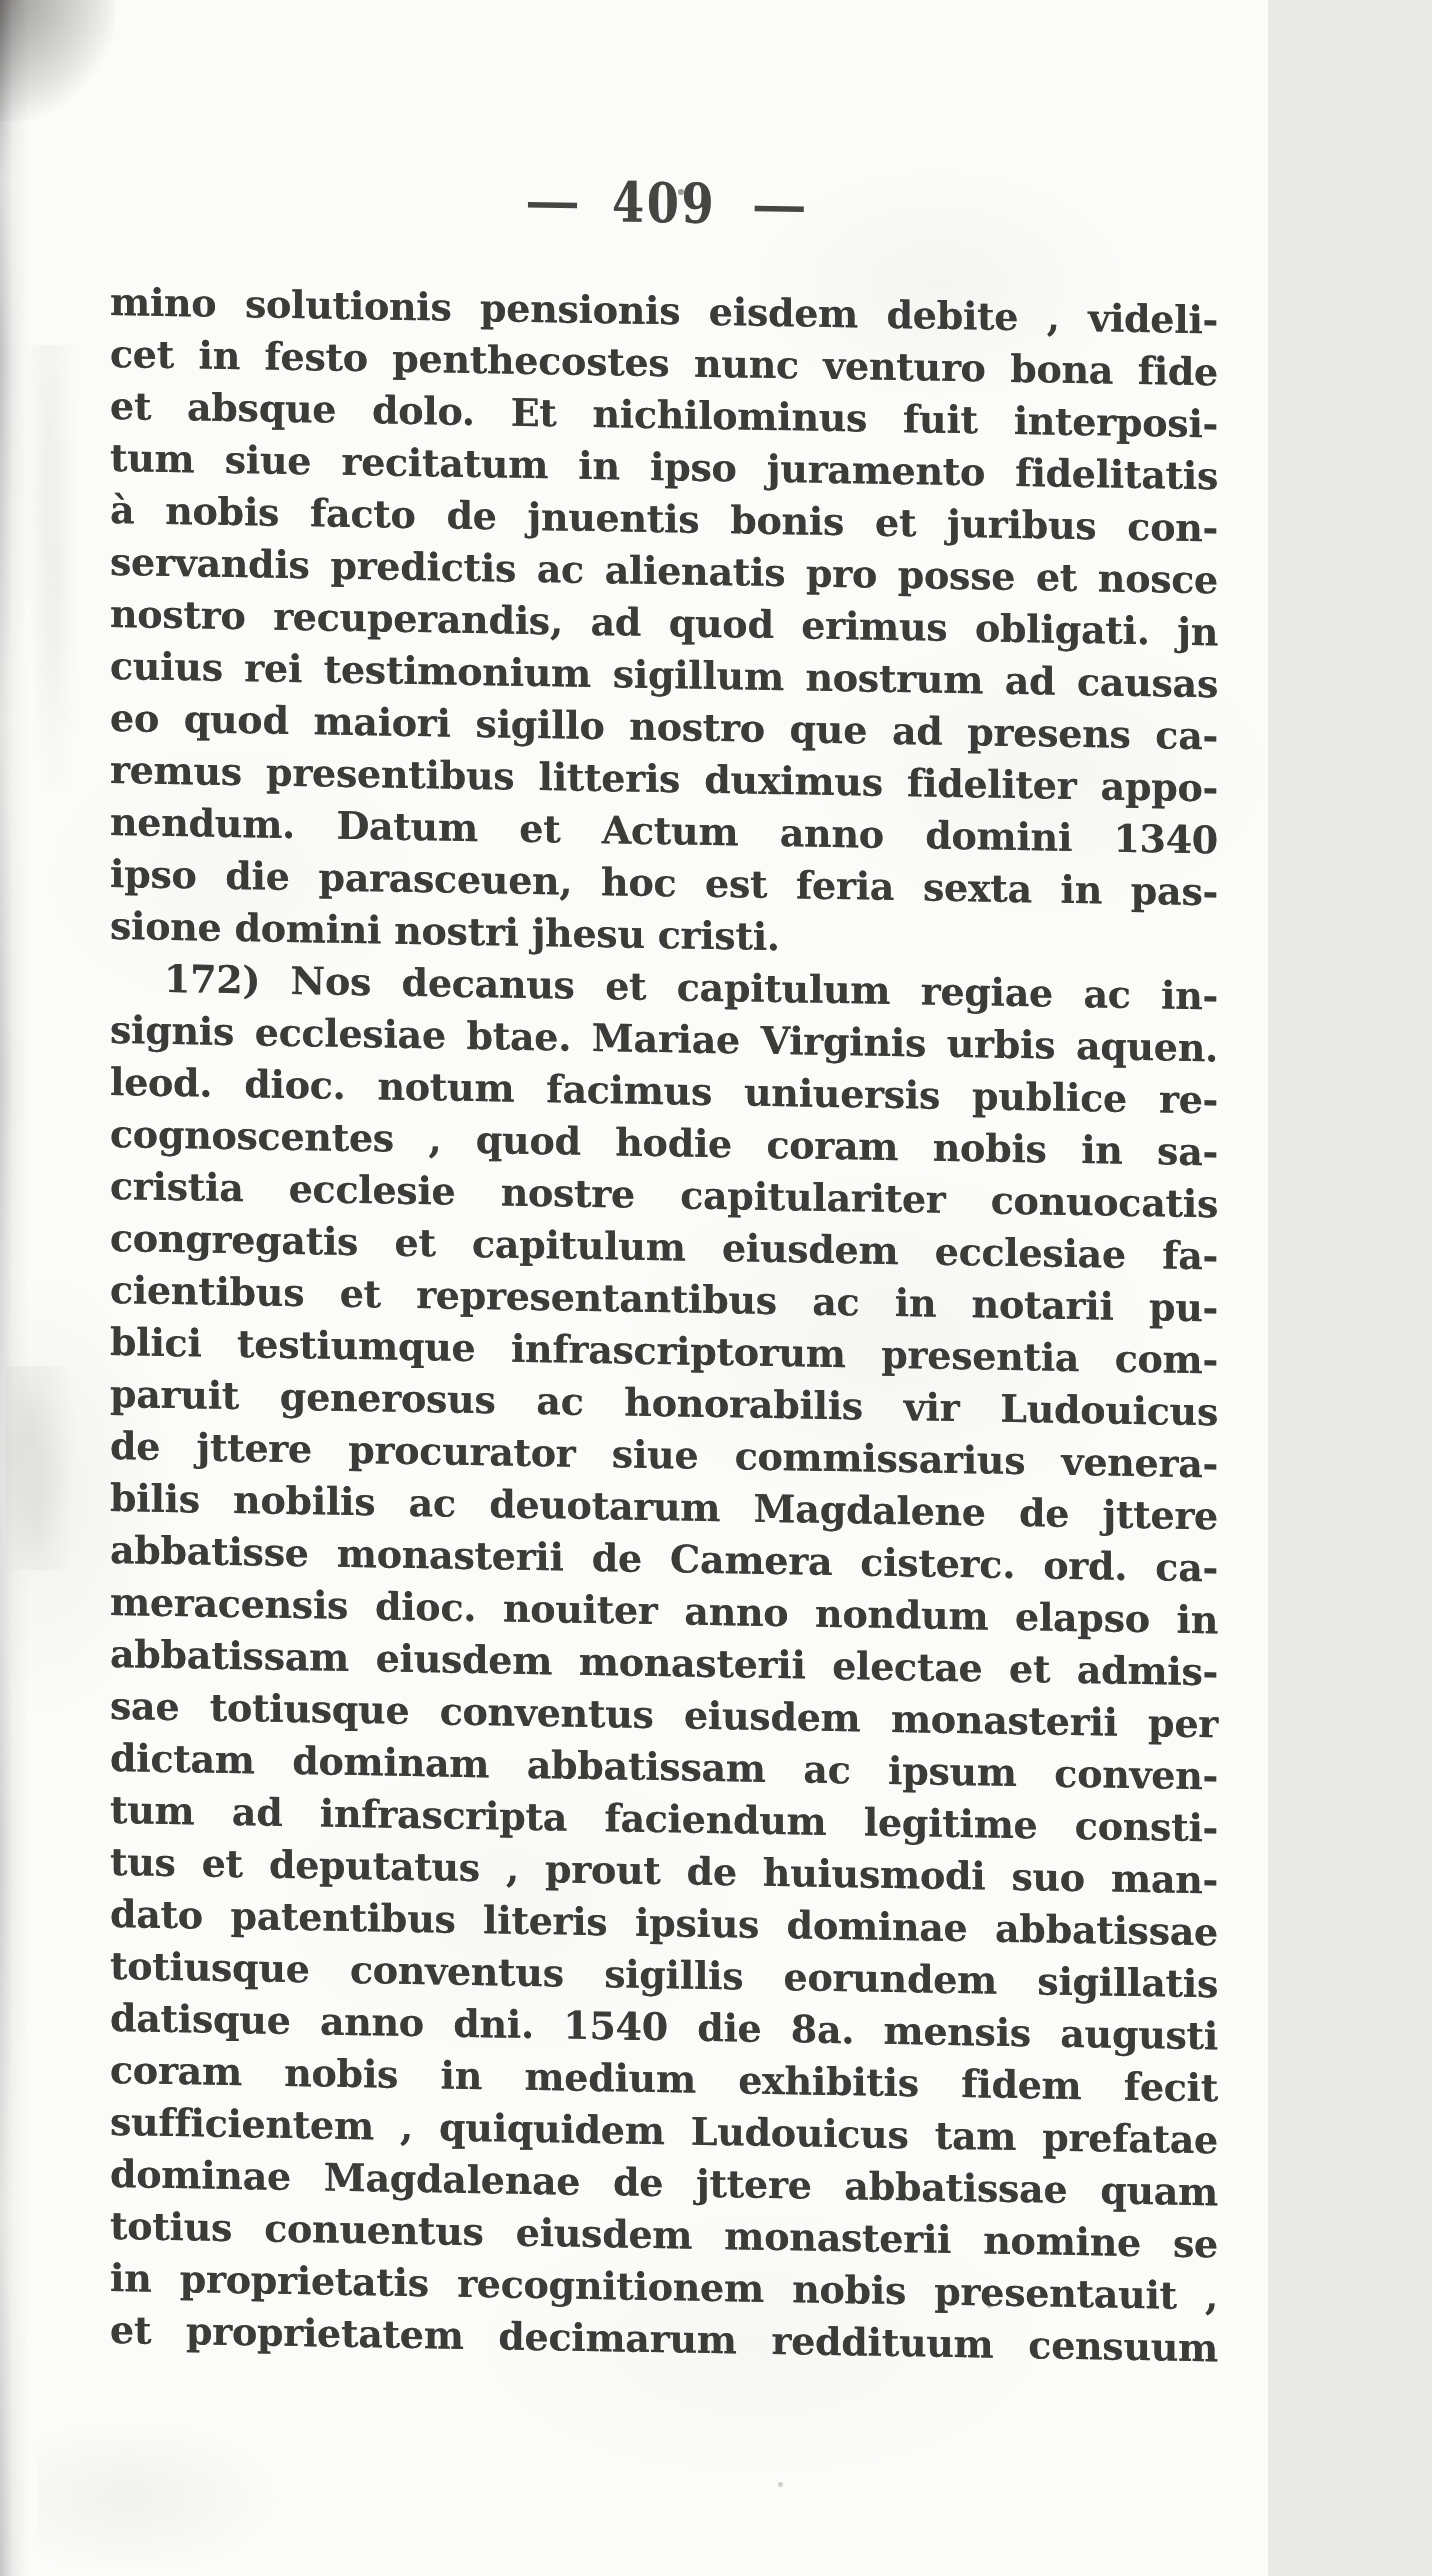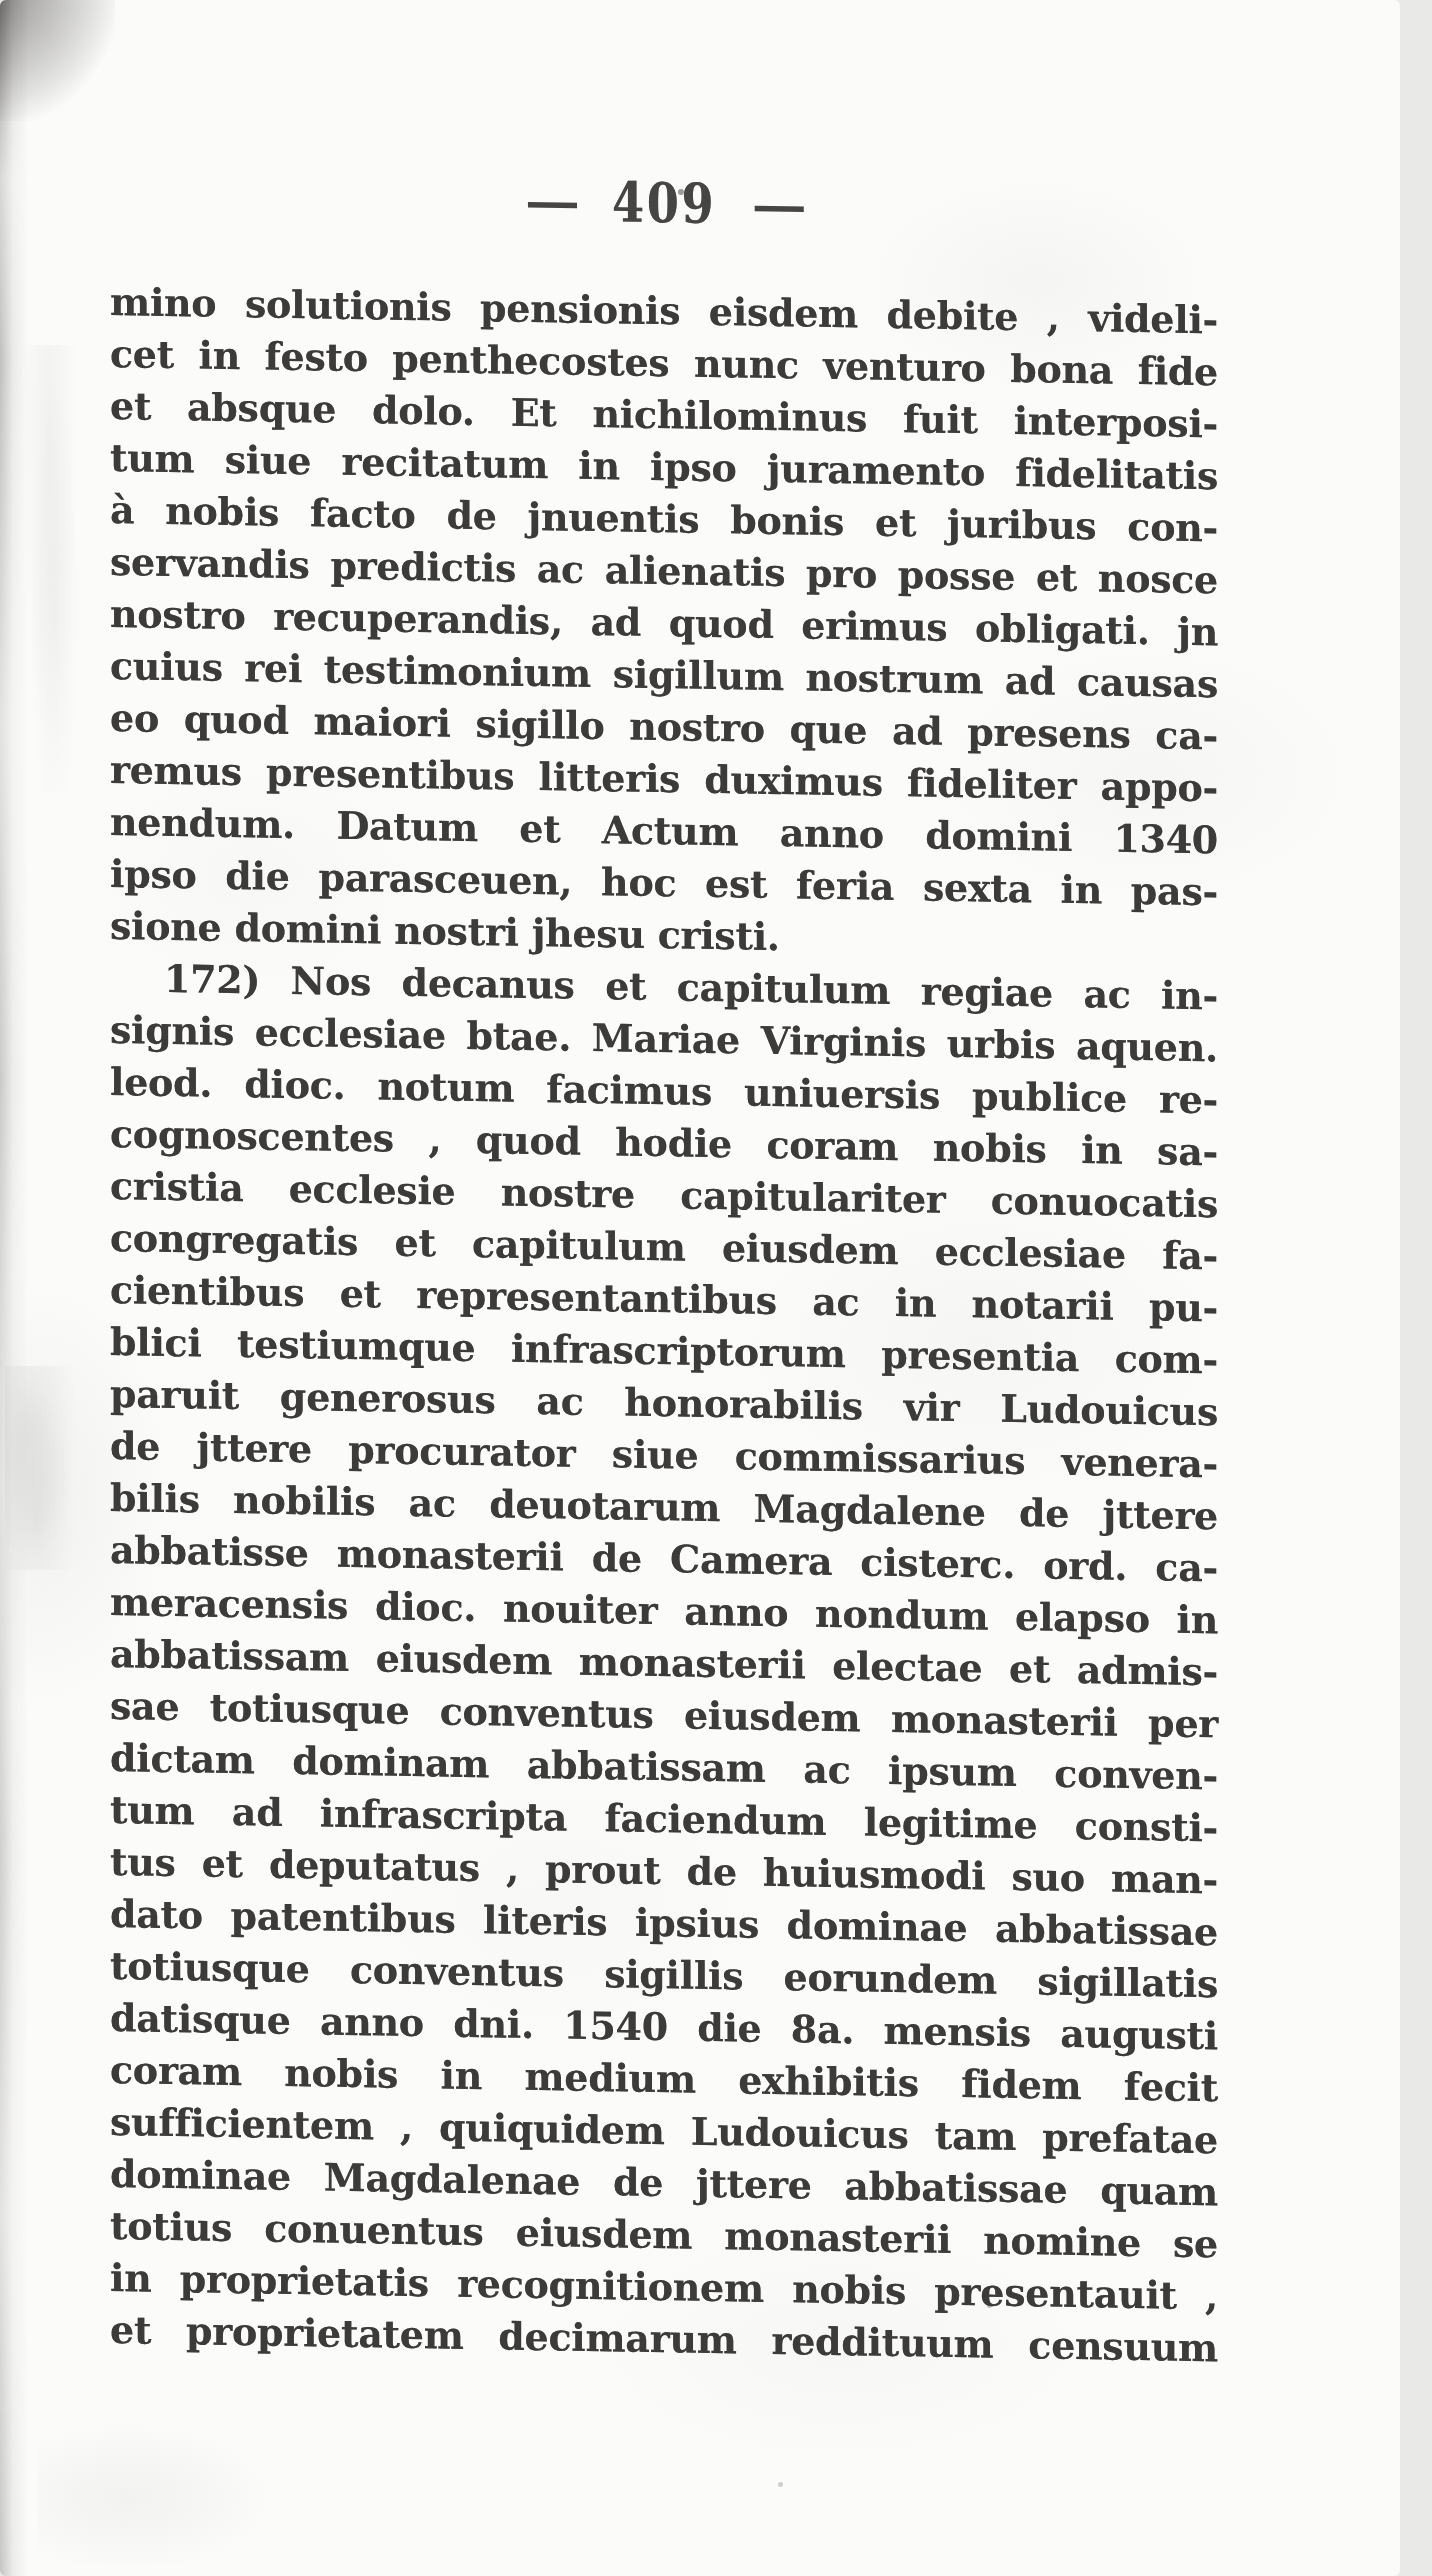--- a/index.html
+++ b/index.html
@@ -2,26 +2,25 @@
 <html style="font-size:10.2px"><head>
 <meta charset="utf-8">
 <style>
   html, body {
     margin: 0;
     padding: 0;
     background: #e9e9e7;
   }
   .page {
     position: relative;
-    width: 1400px;
+    width: 1268px;
     height: 2576px;
     background: #fbfbfa;
     overflow: hidden;
     font-family: "DejaVu Serif", "Liberation Serif", serif;
-    border-radius: 6px;
   }
 
   
   .mottle {
     position: absolute;
     inset: 0;
     background:
       radial-gradient(ellipse 268px 166px at 74% 11%, rgba(190,190,188,0.10), transparent 70%),
       radial-gradient(ellipse 332px 204px at 82% 30%, rgba(185,185,183,0.08), transparent 70%),
       radial-gradient(ellipse 383px 243px at 70% 52%, rgba(190,190,188,0.09), transparent 70%),

